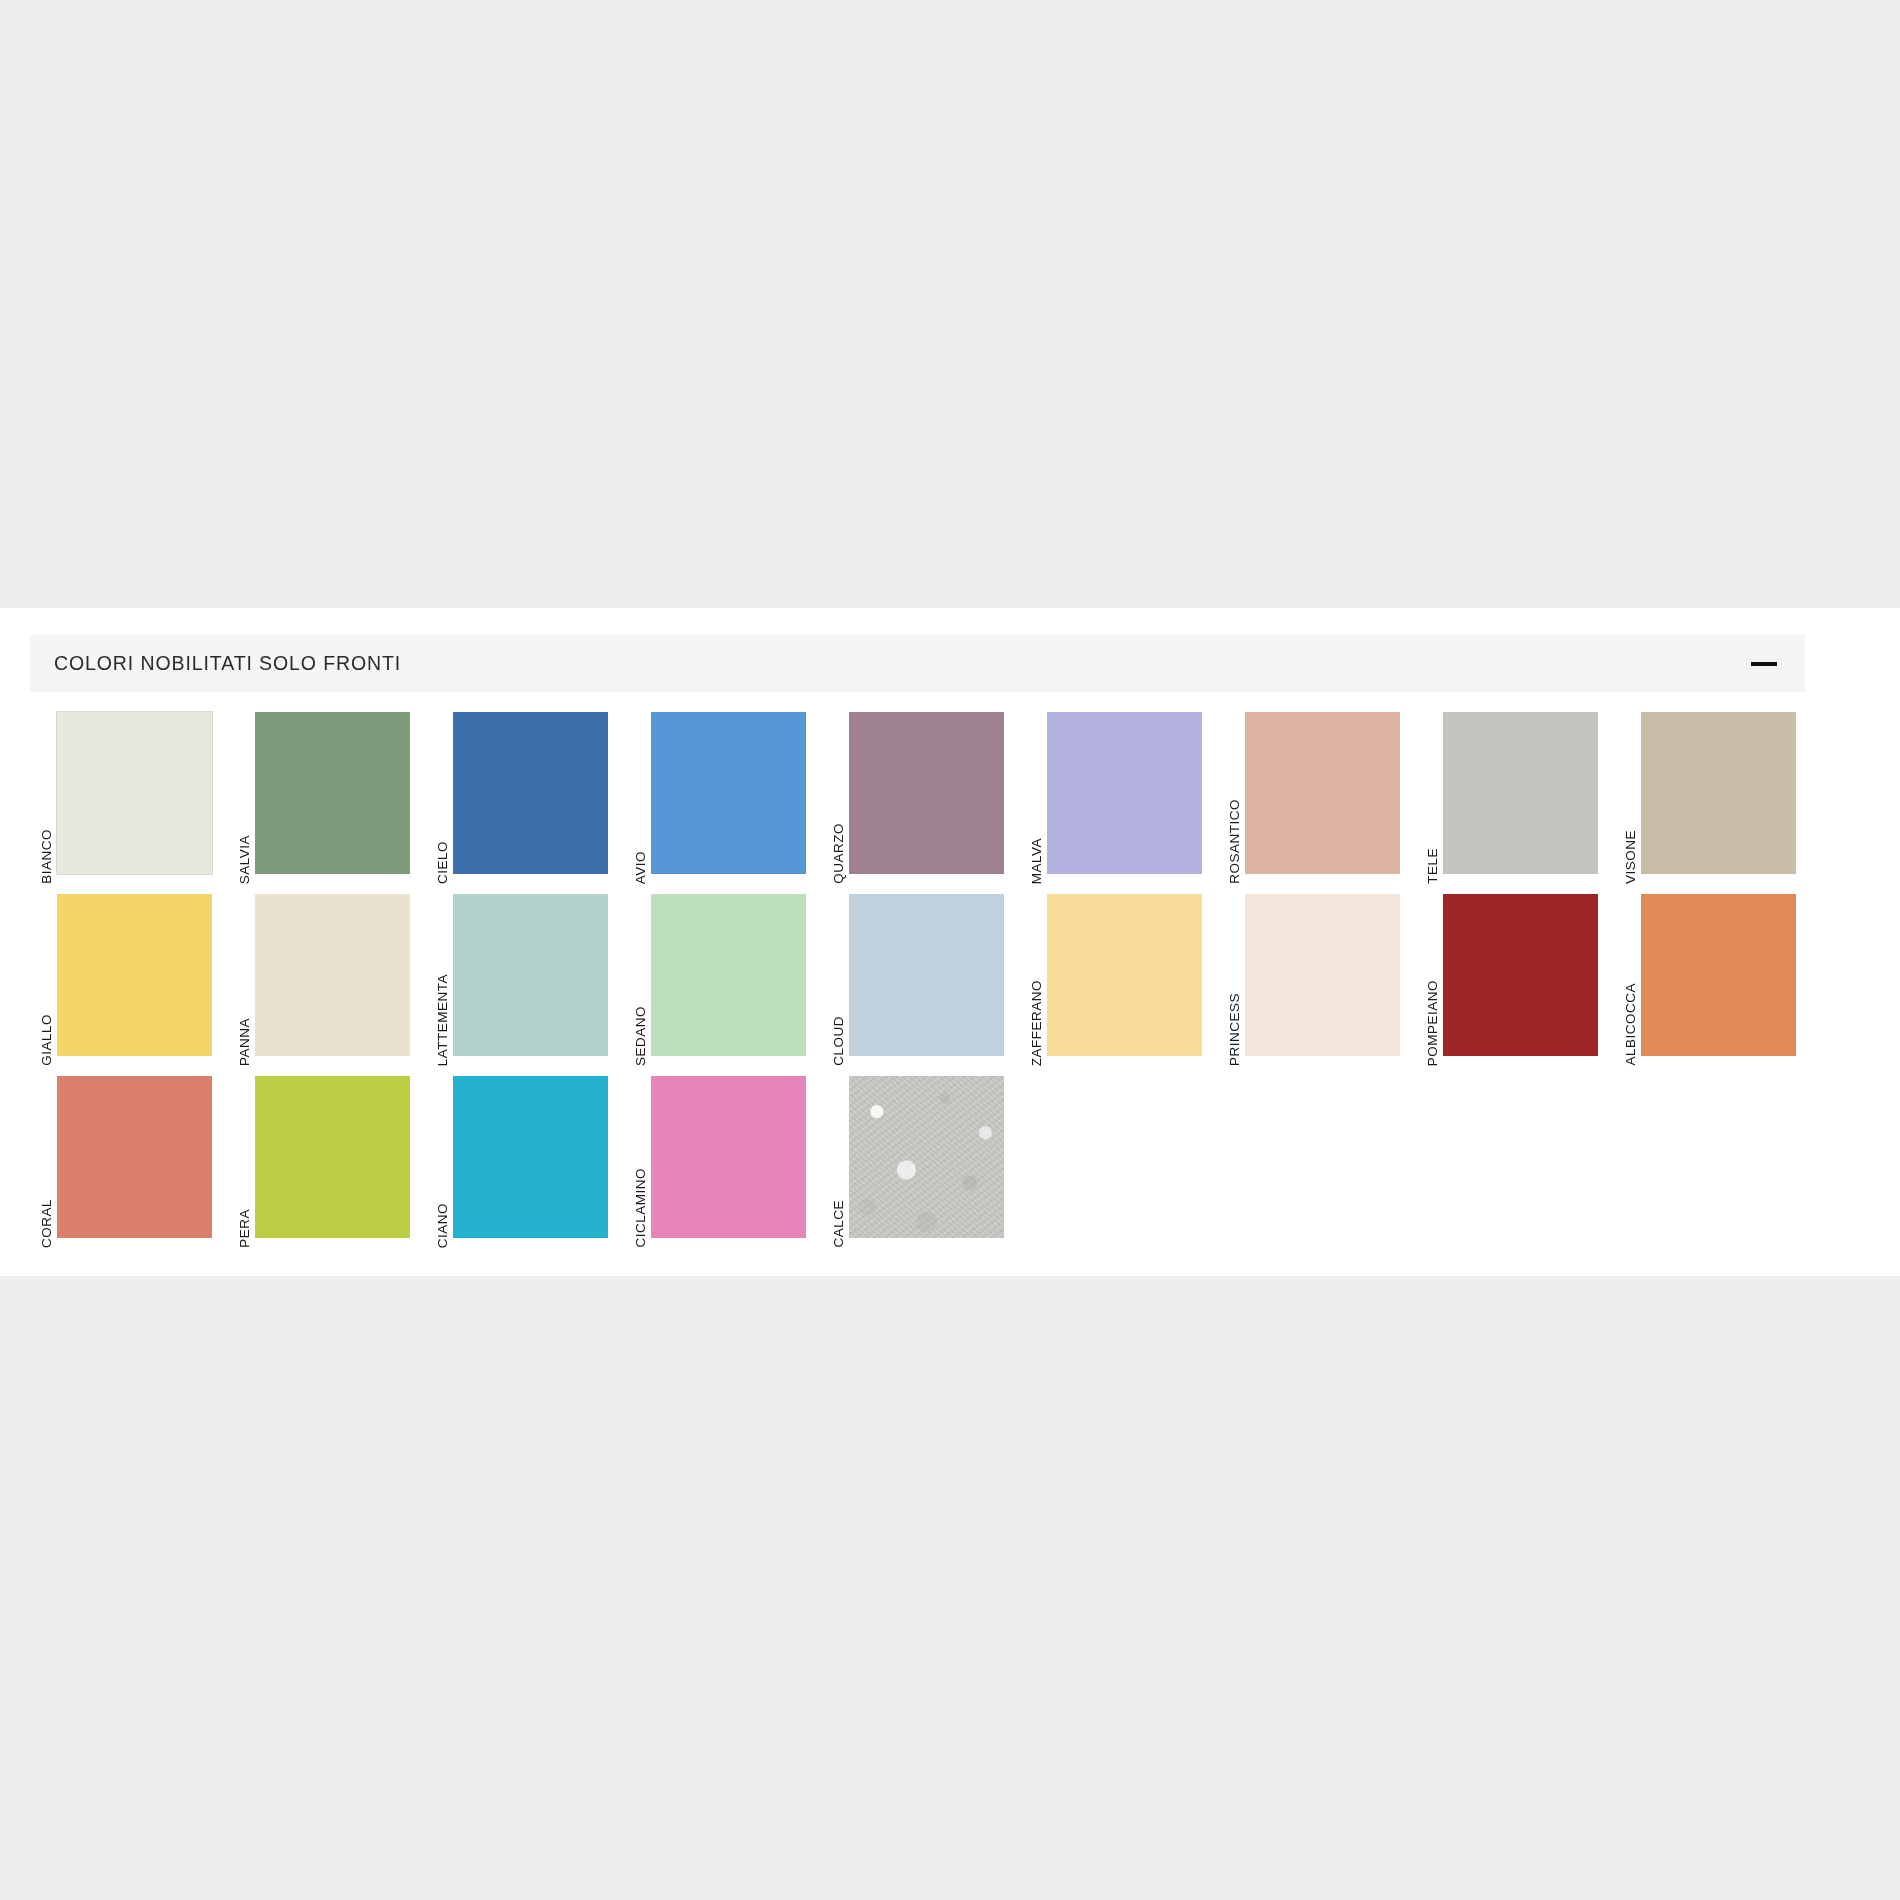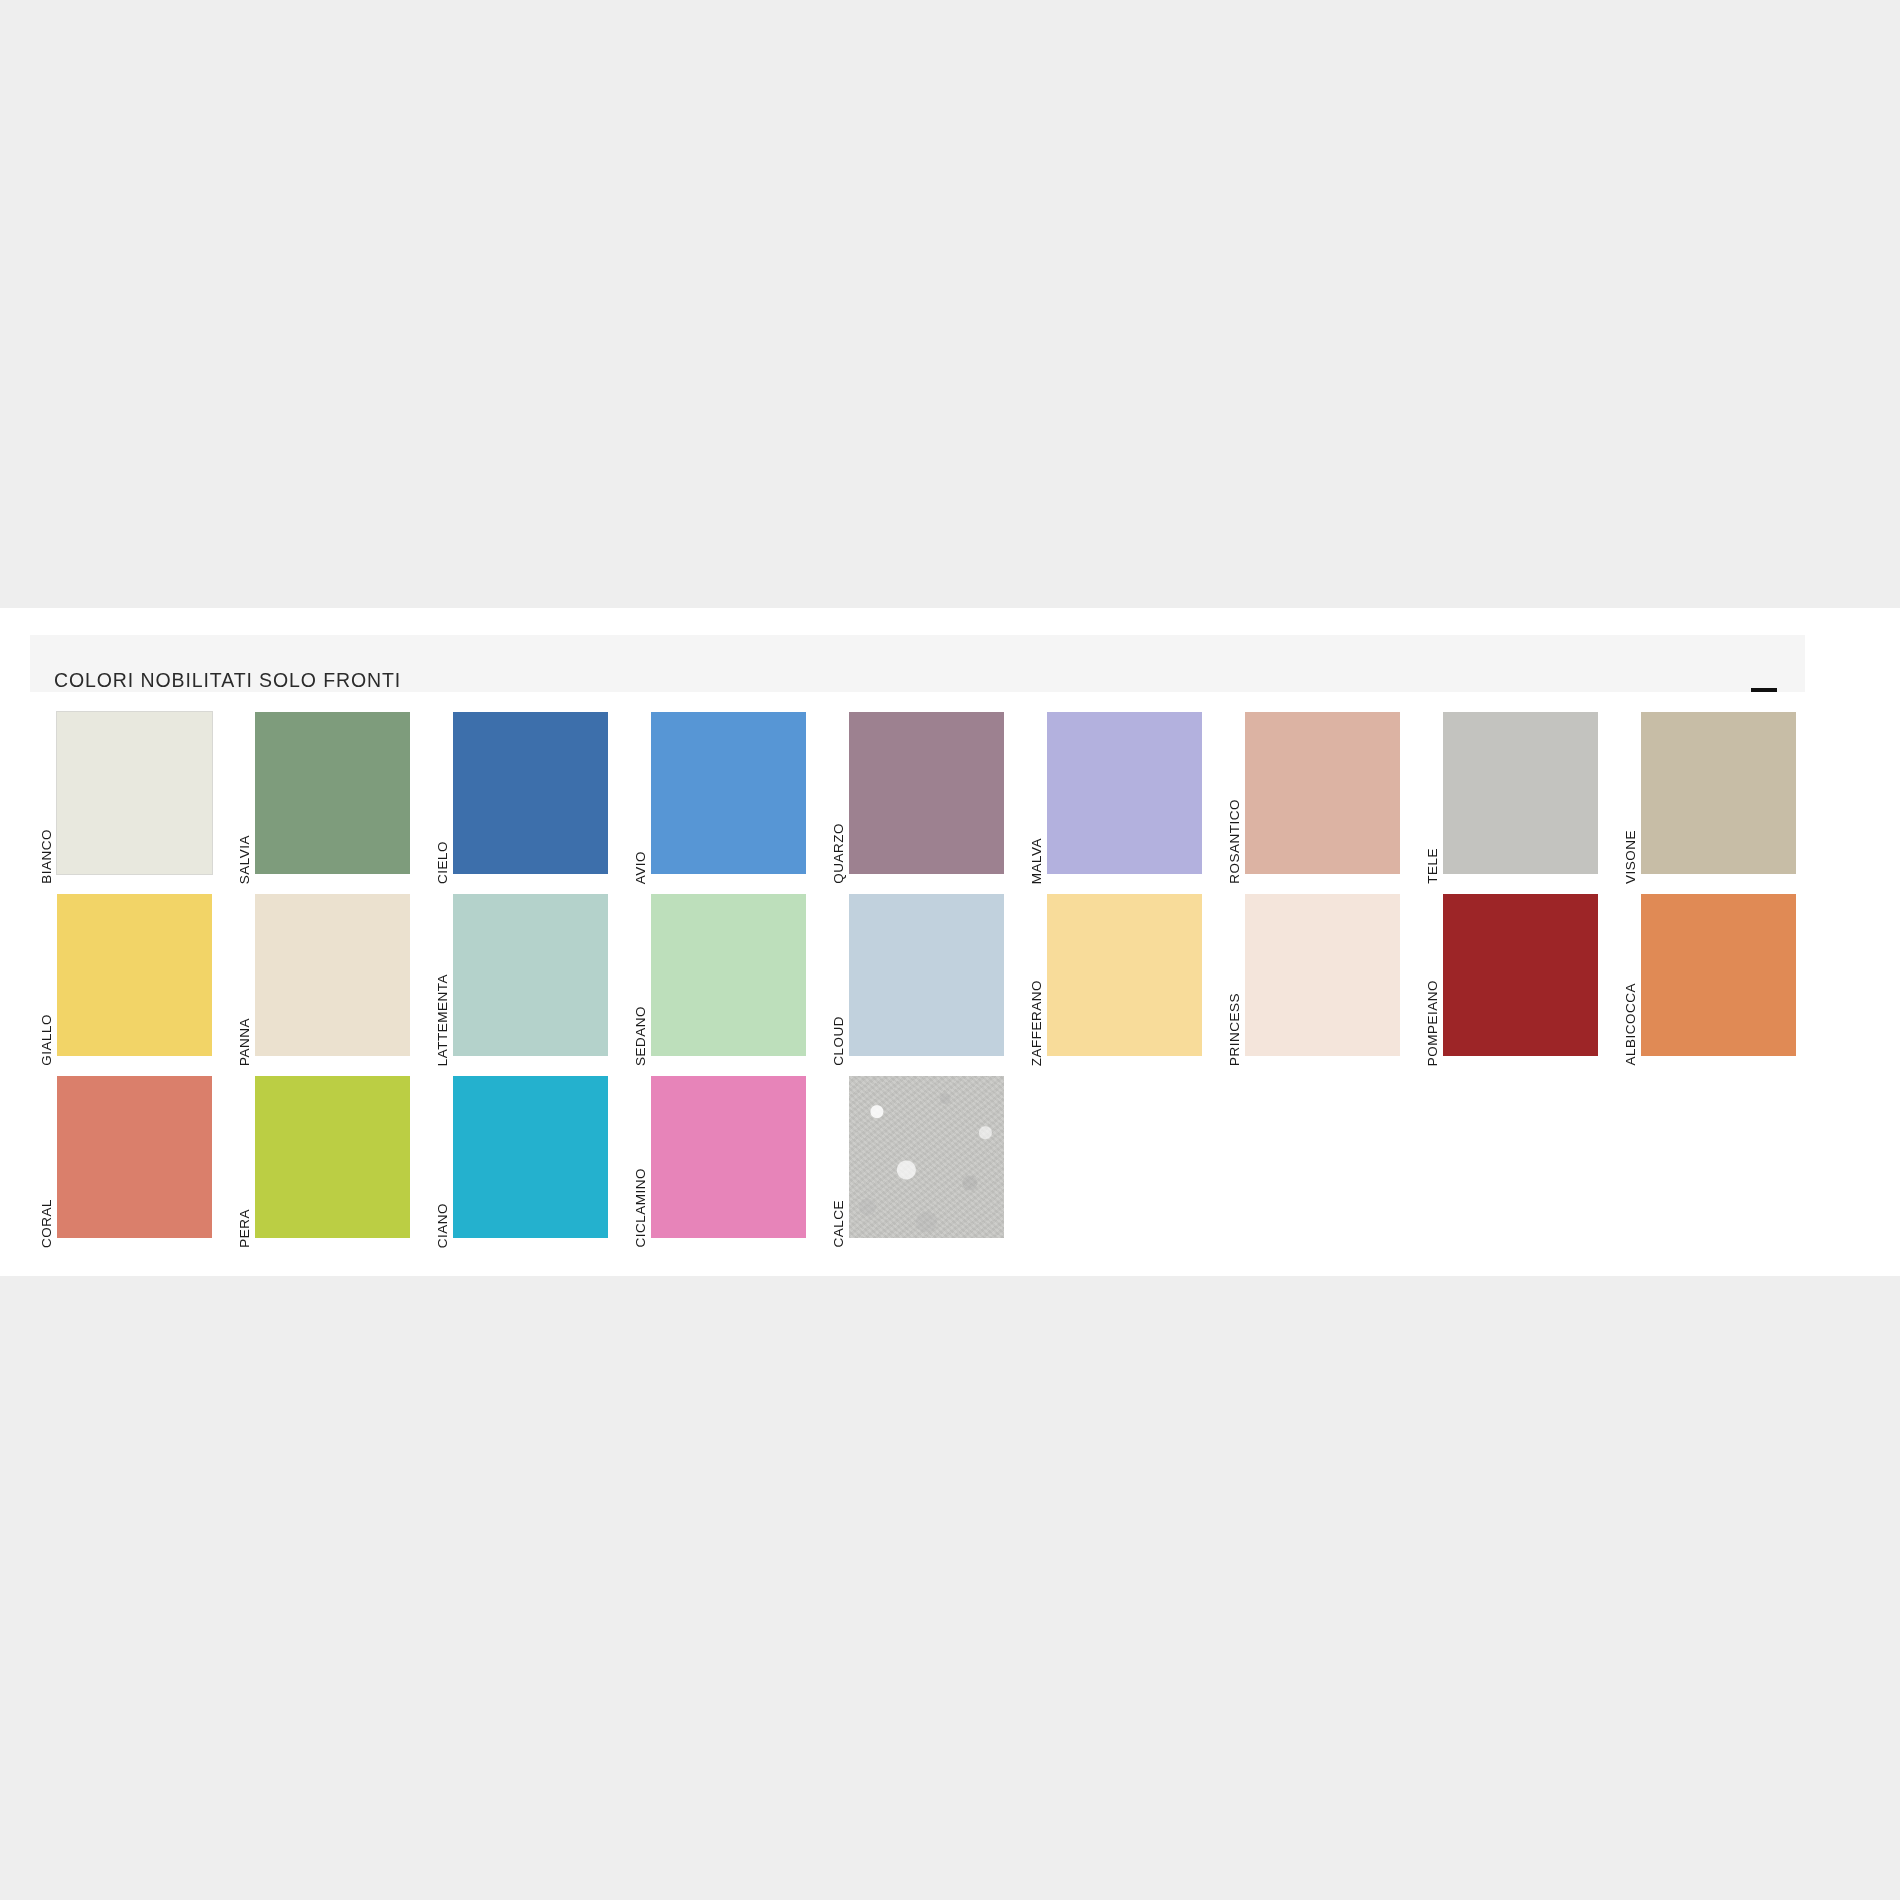--- a/index.html
+++ b/index.html
@@ -48,21 +48,21 @@
 
   
   #accordion-header {
     position: absolute;
     left: 30px;
     top: 27px;
     width: 1775px;
     height: 57px;
     background: #f5f5f5;
     display: flex;
-    align-items: flex-end;
+    align-items: center;
     justify-content: space-between;
     box-sizing: border-box;
     padding: 0 28px 0 24px;
     cursor: pointer;
   }
   #accordion-title {
     font-size: 19.5px;
     letter-spacing: 0.9px;
     color: #2b2b2b;
     font-weight: 400;

